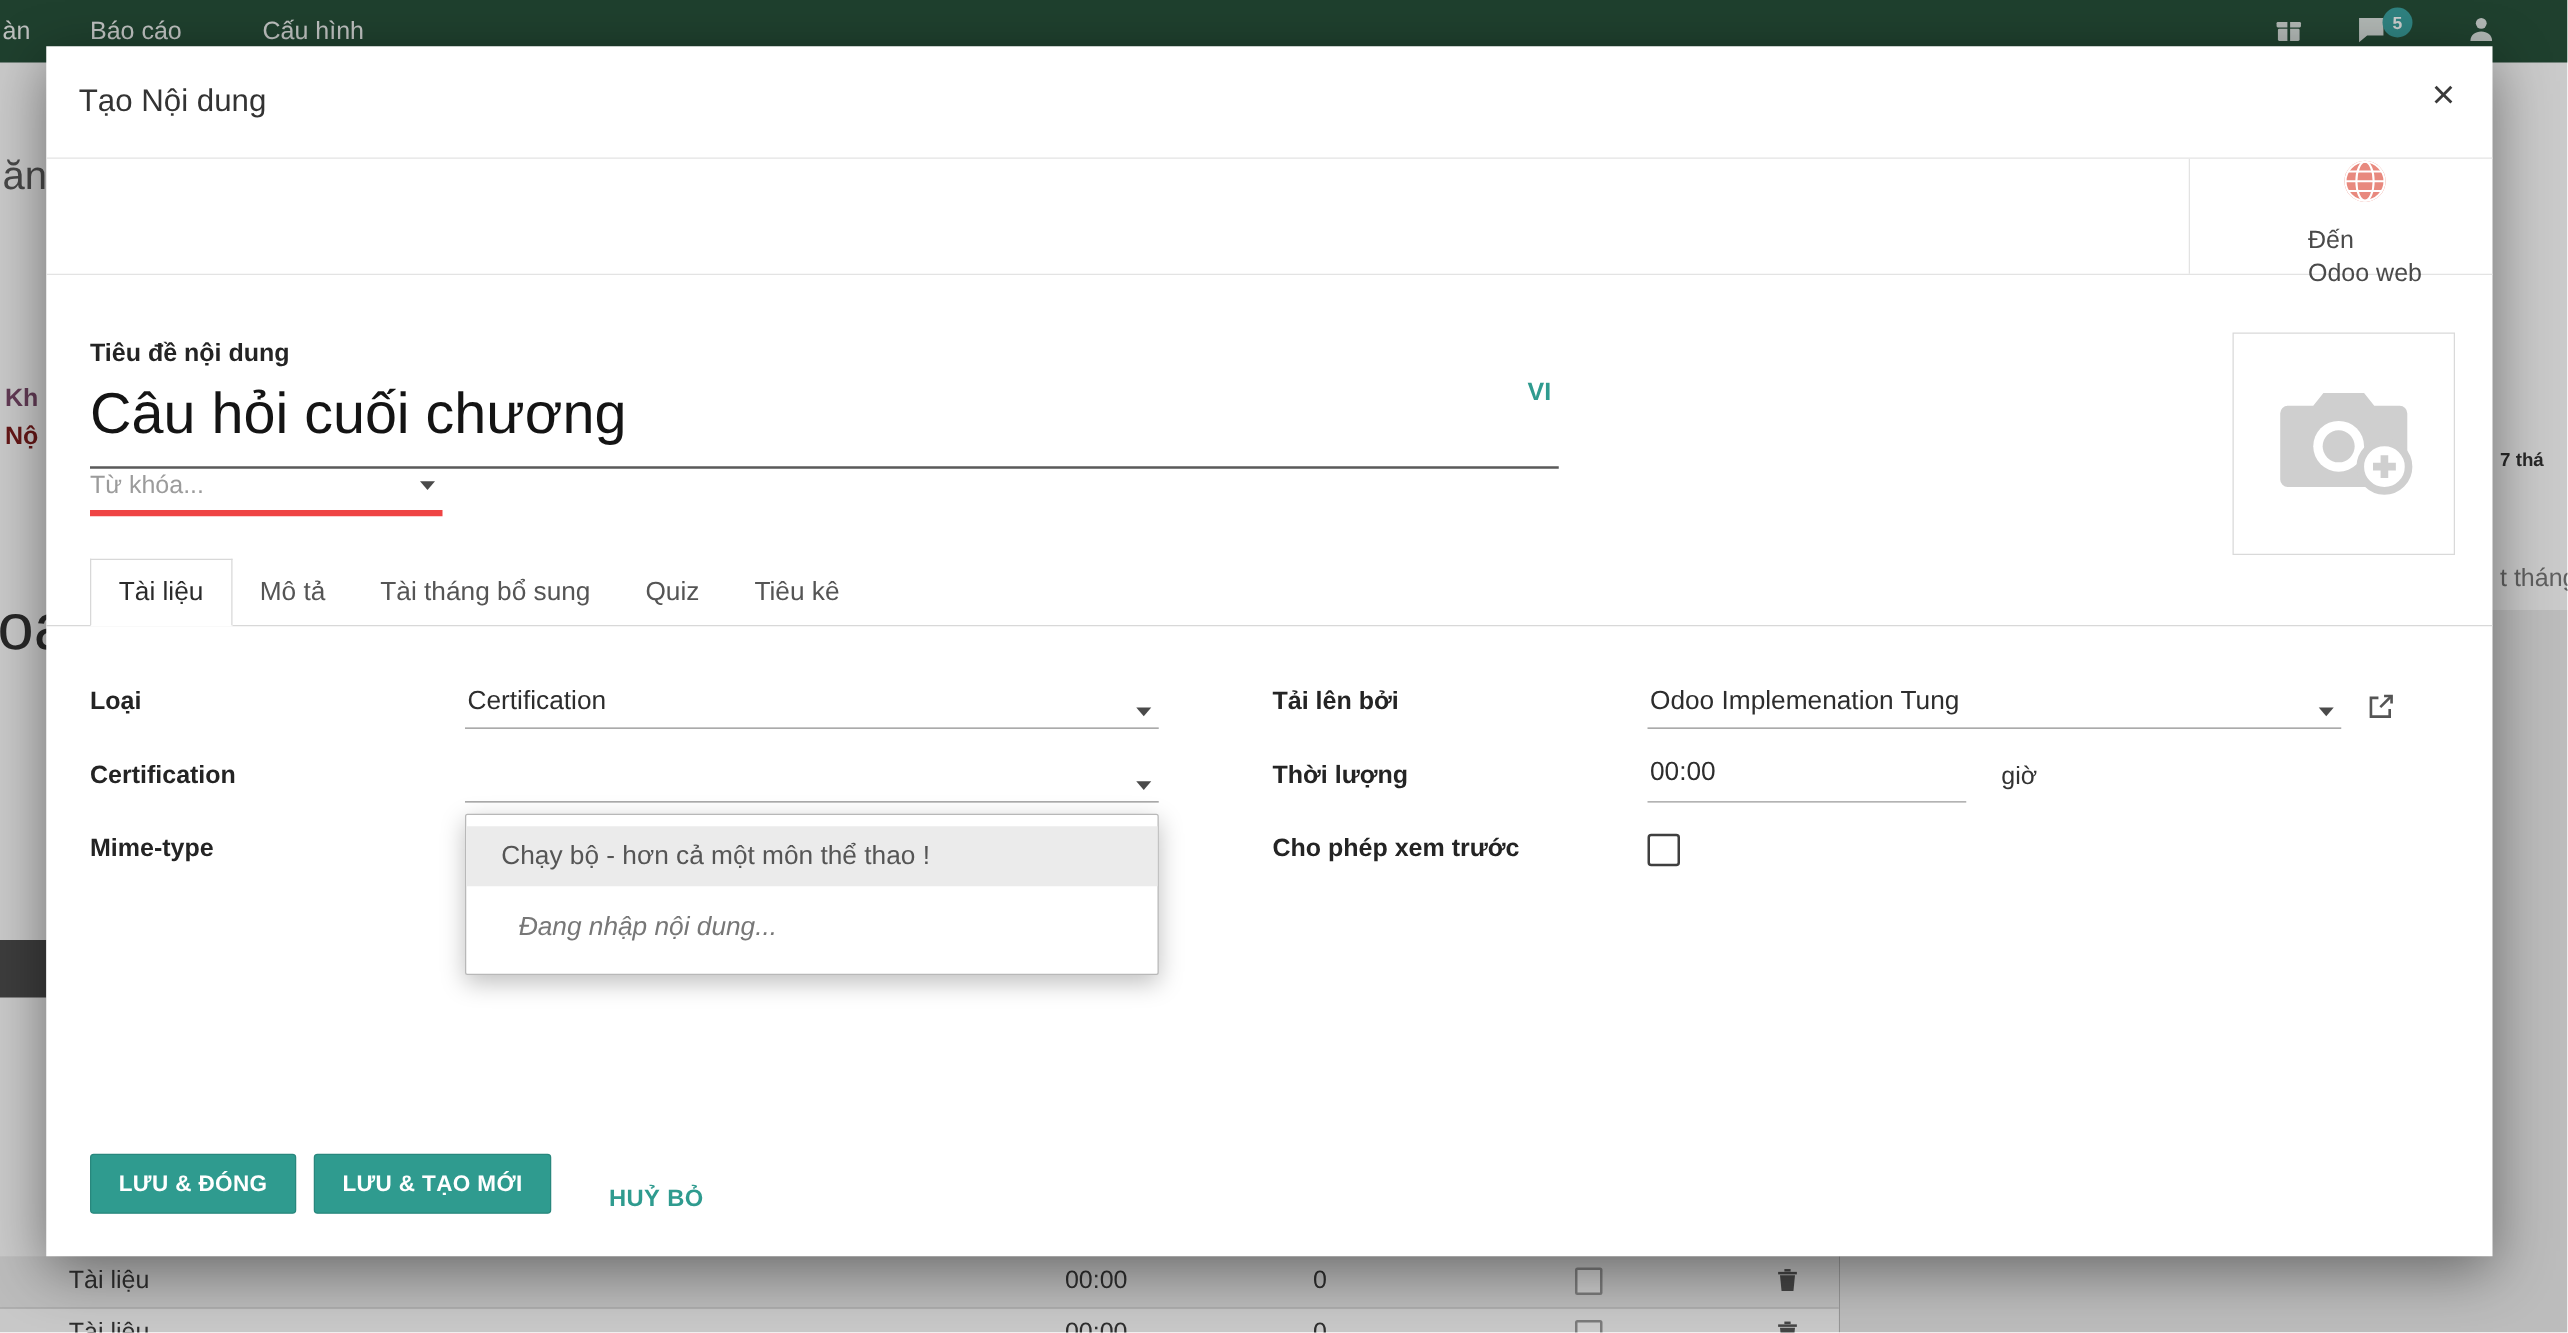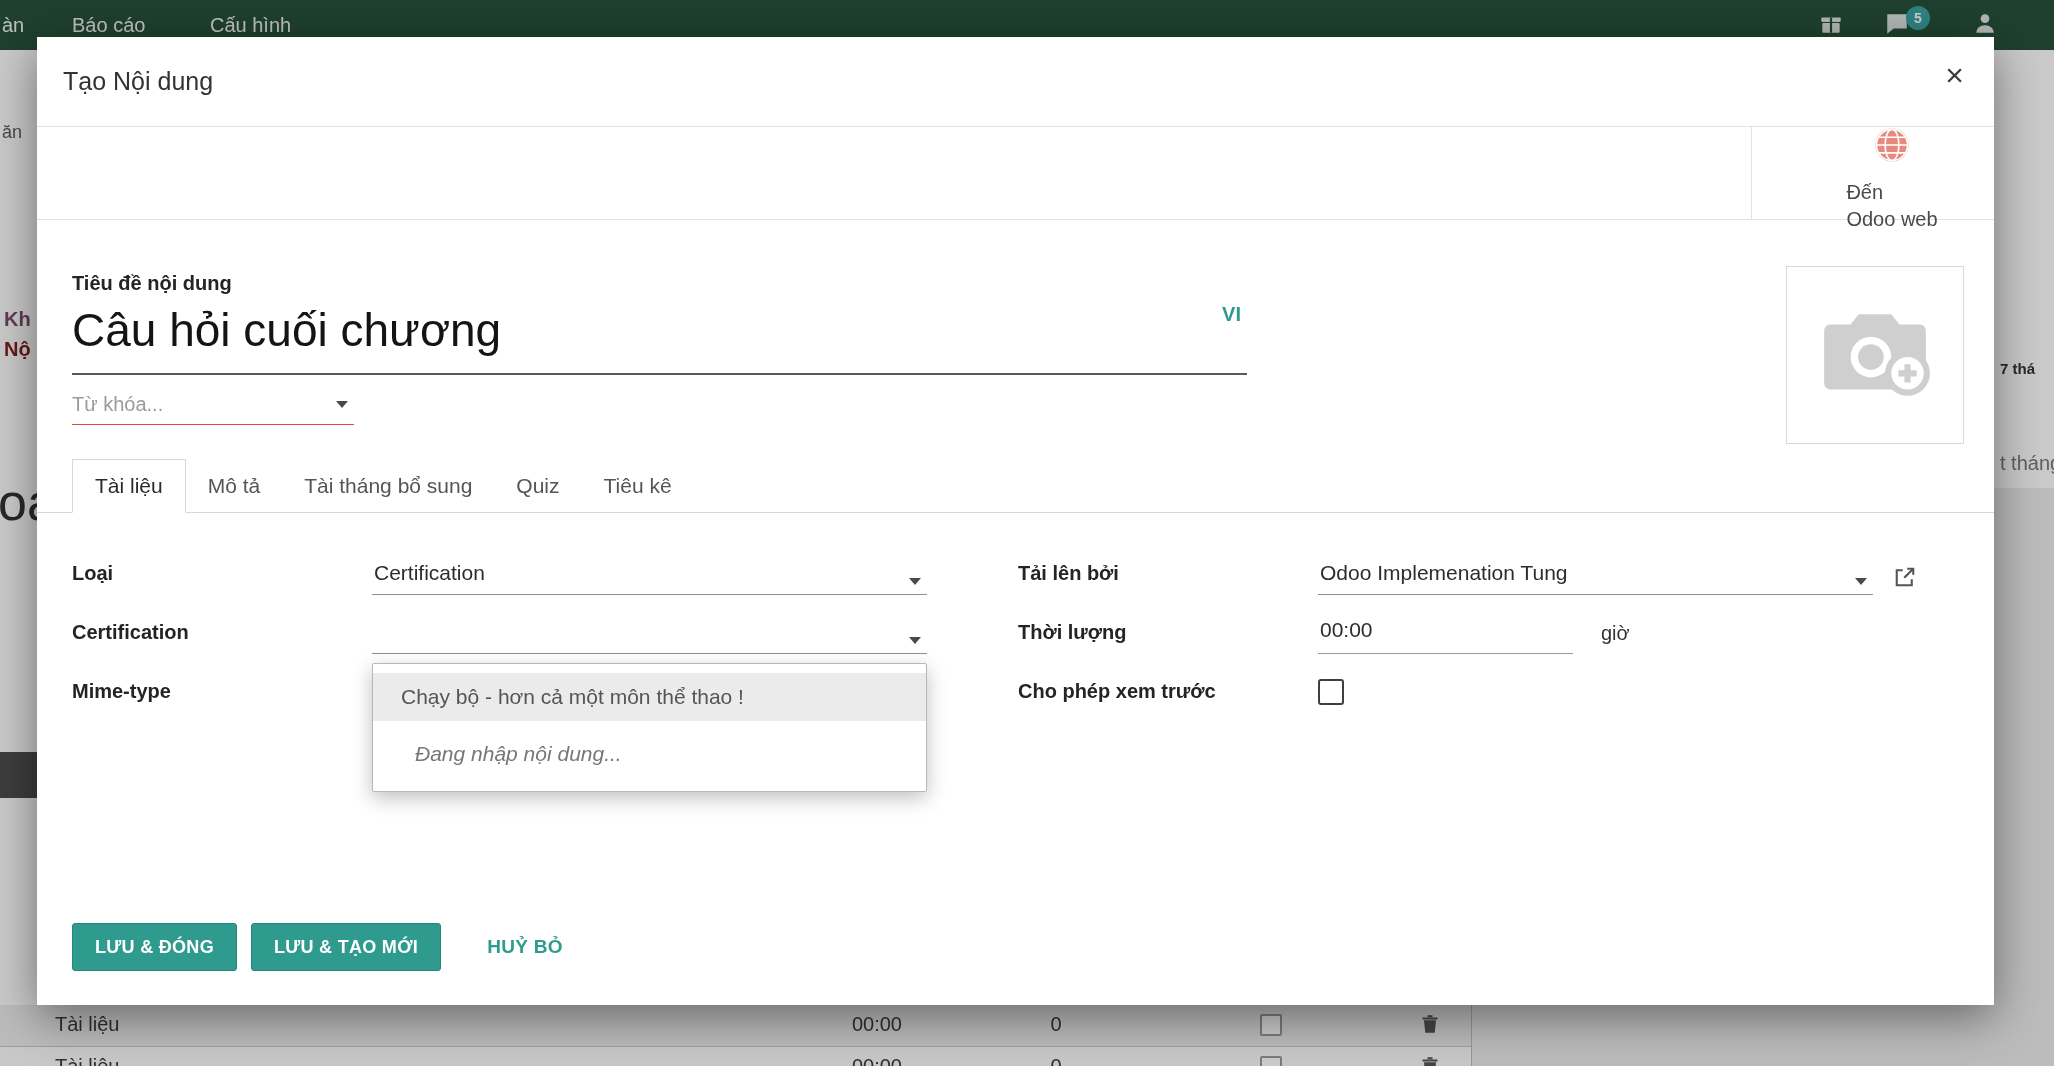--- a/index.html
+++ b/index.html
@@ -13,21 +13,21 @@
   .tb-frag { left:2px; }
   .tb-menu1 { left:72px; }
   .tb-menu2 { left:210px; }
   .tb-icon { position:absolute; top:10px; }
   .tb-icon-gift { left:1818px; }
   .tb-icon-chat { left:1884px; }
   .tb-icon-user { left:1972px; }
   .tb-badge { position:absolute; left:1906px; top:6px; width:24px; height:24px; border-radius:50%; background:#3BA3A0; color:#fff; font-size:14px; font-weight:bold; text-align:center; line-height:24px; }
 
   .bg-frag { position:absolute; white-space:nowrap; }
-  .frag-an   { left:2px;  top:122px; font-size:18px; color:#5a5a5a; }
+  .frag-an   { left:2px;  top:122px; font-size:32px; color:#5a5a5a; }
   .frag-kh   { left:4px;  top:308px; font-size:20px; font-weight:bold; color:#7b4a6b; }
   .frag-no   { left:4px;  top:338px; font-size:20px; font-weight:bold; color:#7f1d1d; }
   .frag-oa   { left:-2px; top:472px; font-size:52px; color:#333; }
   .frag-7tha { left:2000px; top:360px; font-size:15px; font-weight:bold; color:#333; }
   .frag-thang{ left:2000px; top:452px; font-size:20px; color:#777; }
   .bg-dark-band { position:absolute; left:0; top:752px; width:37px; height:46px; background:#4d4d4d; }
   .bg-right-panel { position:absolute; left:1472px; top:488px; right:0; bottom:0; background:#ececec; }
 
   .bg-table { position:absolute; left:0; top:1005px; width:1472px; bottom:0; background:#fff; border-right:1px solid #bdbdbd; }
   .bg-row { position:relative; width:100%; }
@@ -56,21 +56,21 @@
   .goto-web-text { font-size:20px; color:#4a4a4a; line-height:1.35; }
   .globe { line-height:0; }
 
   .sheet { flex:1; padding:52px 38px 0 35px; position:relative; }
 
   .content-title-label { font-size:20px; font-weight:bold; color:#242424; }
   .content-title-wrap { position:relative; width:1175px; border-bottom:2px solid #5a5a5a; margin-top:8px; padding-bottom:16px; }
   .content-title-input { font-size:46px; color:#141414; min-height:54px; }
   .lang-badge { position:absolute; right:6px; top:0; color:#2F9B8F; font-weight:bold; font-size:20px; cursor:pointer; }
 
-  .tags-input { width:282px; display:flex; justify-content:space-between; align-items:center; border-bottom:1px solid #ef4444; padding:18px 6px 8px 0; cursor:text; }
+  .tags-input { width:282px; display:flex; justify-content:space-between; align-items:center; border-bottom:5px solid #ef4444; padding:2px 6px 8px 0; cursor:text; }
   .tags-placeholder { color:#9b9b9b; font-size:20px; }
 
   .caret-down { width:0; height:0; border-left:6px solid transparent; border-right:6px solid transparent; border-top:7px solid #4a4a4a; flex-shrink:0; }
 
   .tabs { display:flex; align-items:flex-end; border-bottom:1px solid #d8d8d8; margin:34px -38px 0 -35px; padding-left:35px; }
   .tab { padding:14px 22px; font-size:21px; color:#555; cursor:pointer; }
   .tab.active { background:#fff; border:1px solid #d8d8d8; border-bottom:1px solid #fff; margin-bottom:-1px; color:#2b2b2b; }
 
   .tab-content { display:flex; padding-top:46px; }
   .col-left { width:946px; flex-shrink:0; }
@@ -87,21 +87,21 @@
   .dropdown-option.loading { font-style:italic; color:#777; padding-left:42px; margin-top:9px; }
 
   .value-row { display:flex; align-items:flex-end; }
   .inline-input { width:255px; border-bottom:1px solid #9a9a9a; font-size:21px; color:#2d2d2d; padding:0 4px 9px 2px; min-height:36px; }
   .unit { font-size:20px; color:#333; margin-left:28px; padding-bottom:9px; }
   .ext-link { margin-left:20px; padding-bottom:6px; line-height:0; cursor:pointer; }
   .checkbox { width:26px; height:26px; border:2px solid #3f3f3f; border-radius:3px; background:#fff; margin-top:2px; cursor:pointer; }
 
   .image-upload { position:absolute; top:46px; right:30px; width:178px; height:178px; border:1px solid #d9d9d9; display:flex; align-items:center; justify-content:center; cursor:pointer; }
 
-  .modal-footer { display:flex; align-items:center; padding:0 0 34px 35px; flex-shrink:0; }
+  .modal-footer { display:flex; align-items:flex-end; padding:0 0 34px 35px; flex-shrink:0; }
   .btn { font-family:inherit; cursor:pointer; }
   .btn-primary { background:#2F9B8F; color:#fff; border:1px solid #28877d; border-radius:3px; font-size:18px; font-weight:bold; height:48px; padding:0 22px; letter-spacing:.3px; margin-right:14px; }
   .btn-link { background:none; border:none; color:#2F9B8F; font-size:19px; font-weight:bold; margin-left:32px; letter-spacing:.3px; }
 </style>
 </head>
 <body>
 
 <div class="layer-bg">
   <div class="topbar">
     <span class="topbar-item tb-frag">àn</span>

